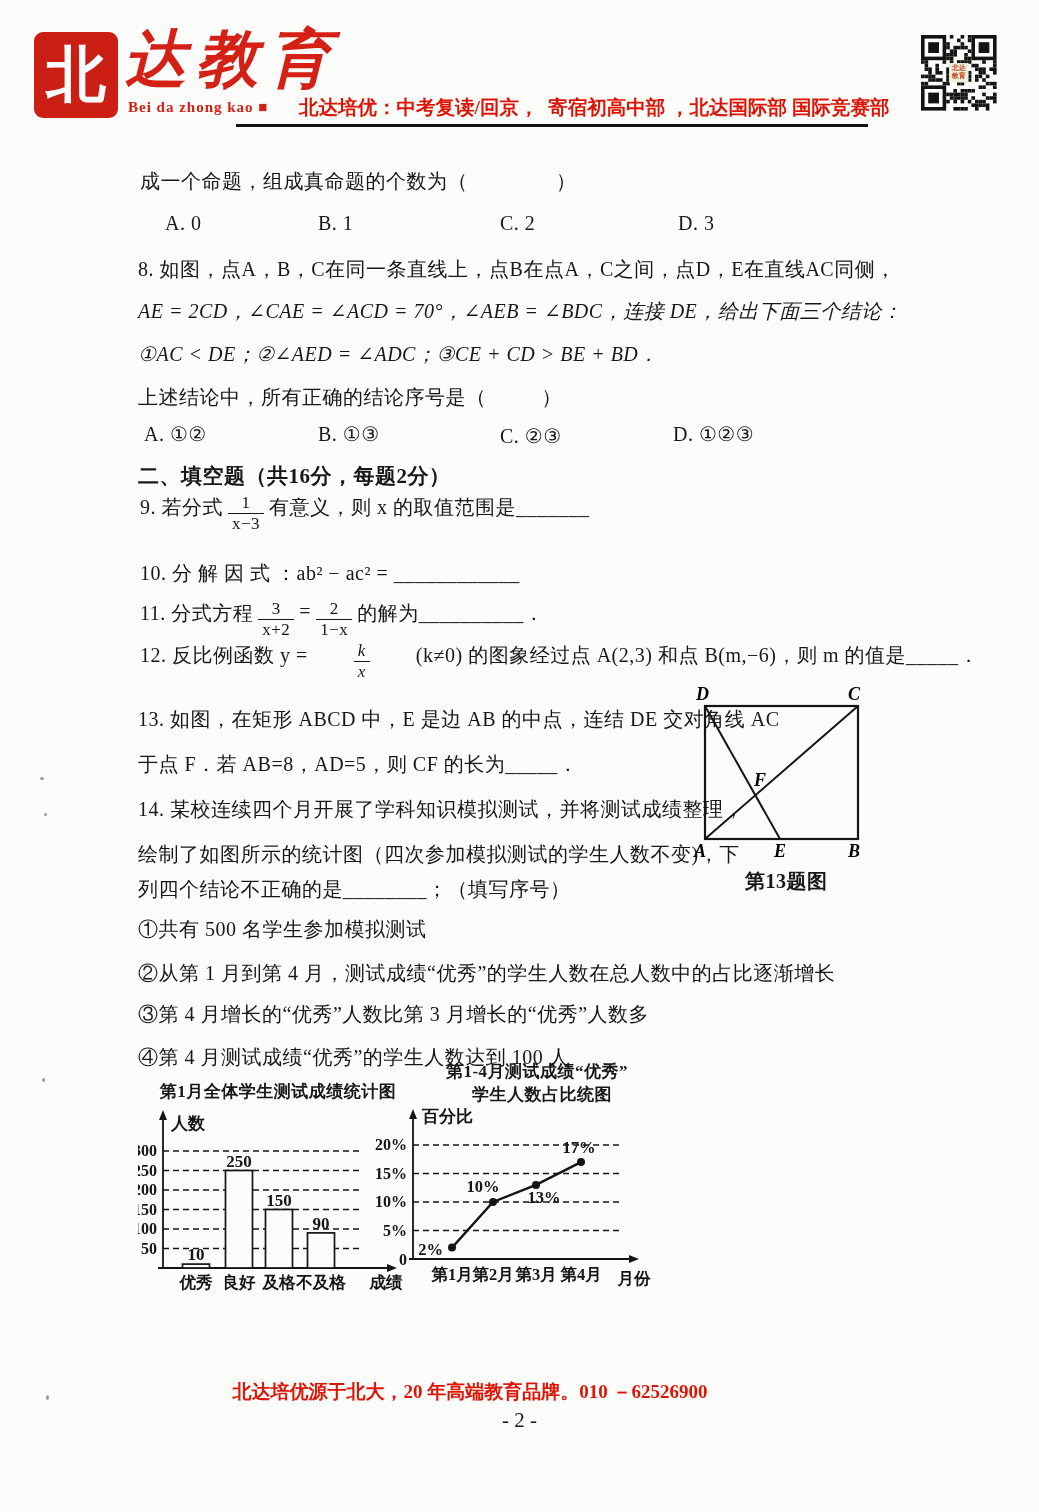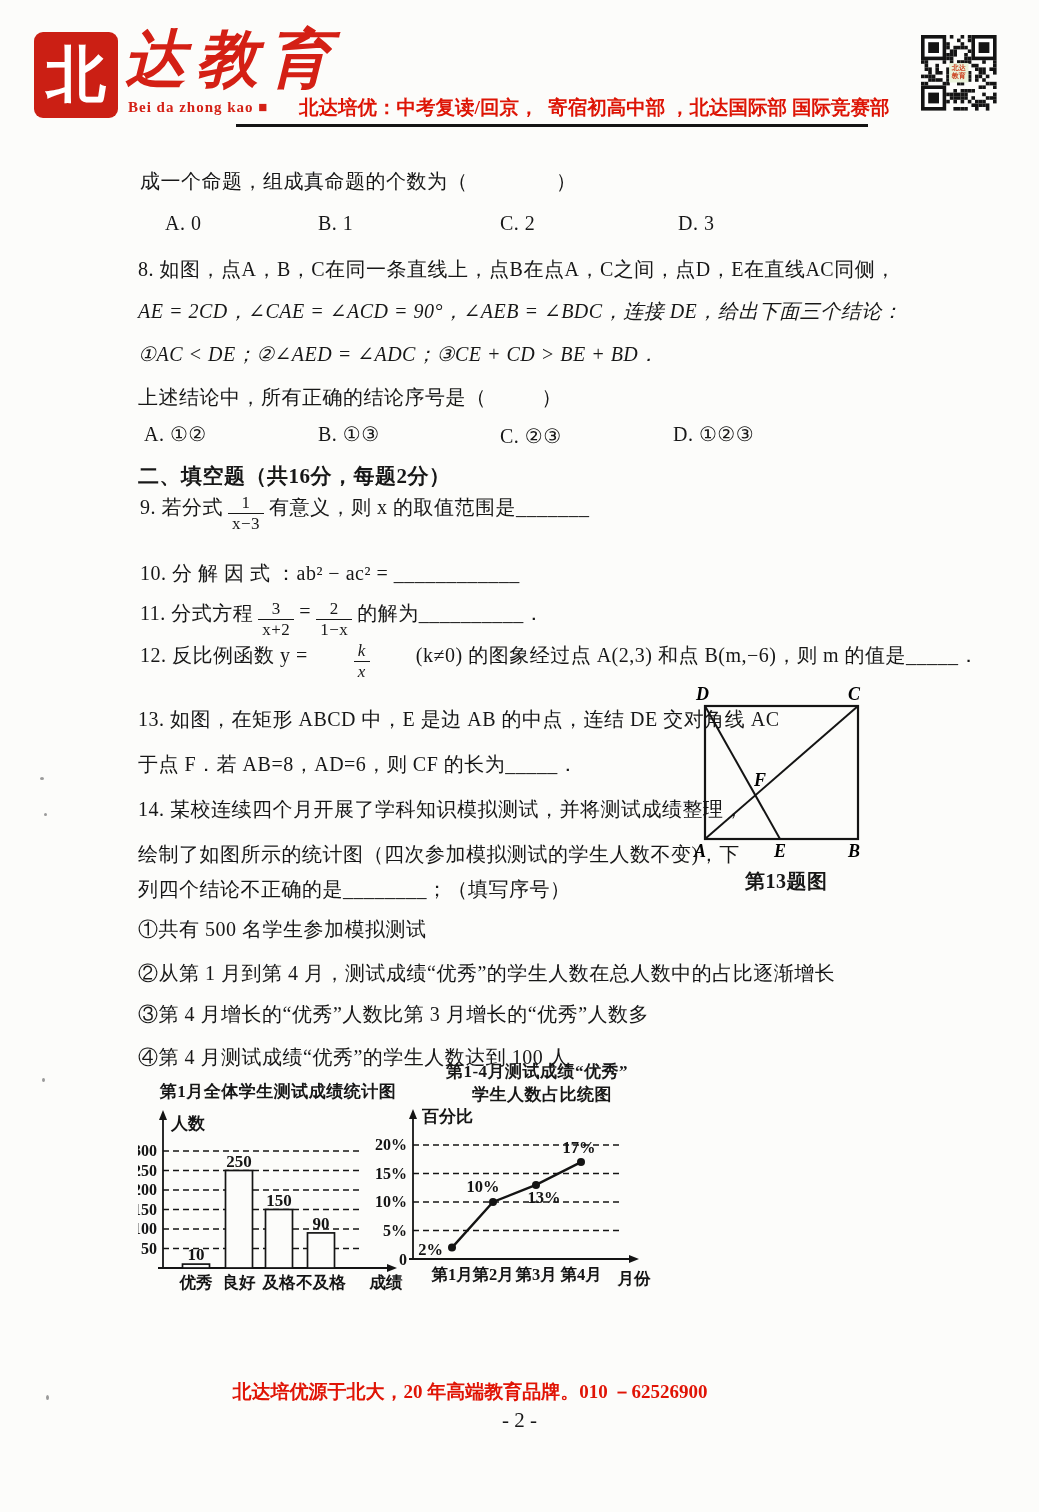--- a/index.html
+++ b/index.html
@@ -202,21 +202,21 @@
 <div class="speck" style="left:42px;top:1078px;width:3px;height:4px;"></div>
 <div class="speck" style="left:46px;top:1395px;width:3px;height:5px;"></div>
 
 <div class="abs line" style="left:140px;top:168px;">成一个命题，组成真命题的个数为（                ）</div>
 <div class="abs line" style="left:165px;top:212px;">A. 0</div>
 <div class="abs line" style="left:318px;top:212px;">B. 1</div>
 <div class="abs line" style="left:500px;top:212px;">C. 2</div>
 <div class="abs line" style="left:678px;top:212px;">D. 3</div>
 
 <div class="abs line" style="left:138px;top:256px;">8. 如图，点A，B，C在同一条直线上，点B在点A，C之间，点D，E在直线AC同侧，</div>
-<div class="abs line" style="left:138px;top:298px;font-style:italic;">AE = 2CD，∠CAE = ∠ACD = 90°，∠AEB = ∠BDC，连接 DE，给出下面三个结论：</div>
+<div class="abs line" style="left:138px;top:298px;font-style:italic;">AE = 2CD，∠CAE = ∠ACD = 70°，∠AEB = ∠BDC，连接 DE，给出下面三个结论：</div>
 <div class="abs line" style="left:138px;top:341px;font-style:italic;">①AC &lt; DE；②∠AED = ∠ADC；③CE + CD &gt; BE + BD．</div>
 <div class="abs line" style="left:138px;top:384px;">上述结论中，所有正确的结论序号是（          ）</div>
 <div class="abs line" style="left:144px;top:422px;">A. ①②</div>
 <div class="abs line" style="left:318px;top:422px;">B. ①③</div>
 <div class="abs line" style="left:500px;top:424px;">C. ②③</div>
 <div class="abs line" style="left:673px;top:422px;">D. ①②③</div>
 
 <div class="abs line bold" style="left:138px;top:462px;font-size:21px;">二、填空题（共16分，每题2分）</div>
 
 <div class="abs line frow" style="left:140px;top:494px;height:56px;">
@@ -251,21 +251,21 @@
   <span>12. 反比例函数 y =</span>
   <span class="frac">
     <span class="num" style="font-style:italic;">k</span>
     <span class="fbar"></span>
     <span class="den" style="font-style:italic;">x</span>
   </span>
   <span>(k≠0) 的图象经过点 A(2,3) 和点 B(m,−6)，则 m 的值是_____．</span>
 </div>
 
 <div class="abs line" style="left:138px;top:706px;">13. 如图，在矩形 ABCD 中，E 是边 AB 的中点，连结 DE 交对角线 AC</div>
-<div class="abs line" style="left:138px;top:751px;">于点 F．若 AB=8，AD=6，则 CF 的长为_____．</div>
+<div class="abs line" style="left:138px;top:751px;">于点 F．若 AB=8，AD=5，则 CF 的长为_____．</div>
 <div class="abs line" style="left:138px;top:796px;">14. 某校连续四个月开展了学科知识模拟测试，并将测试成绩整理，</div>
 <div class="abs line" style="left:138px;top:841px;">绘制了如图所示的统计图（四次参加模拟测试的学生人数不变)，下</div>
 <div class="abs line" style="left:138px;top:876px;">列四个结论不正确的是________；（填写序号）</div>
 
 <div class="abs line" style="left:138px;top:916px;">①共有 500 名学生参加模拟测试</div>
 <div class="abs line" style="left:138px;top:960px;">②从第 1 月到第 4 月，测试成绩“优秀”的学生人数在总人数中的占比逐渐增长</div>
 <div class="abs line" style="left:138px;top:1001px;">③第 4 月增长的“优秀”人数比第 3 月增长的“优秀”人数多</div>
 <div class="abs line" style="left:138px;top:1044px;">④第 4 月测试成绩“优秀”的学生人数达到 100 人</div>
 
 <svg class="abs" style="left:688px;top:682px;" width="190" height="180" viewBox="0 0 190 180">

